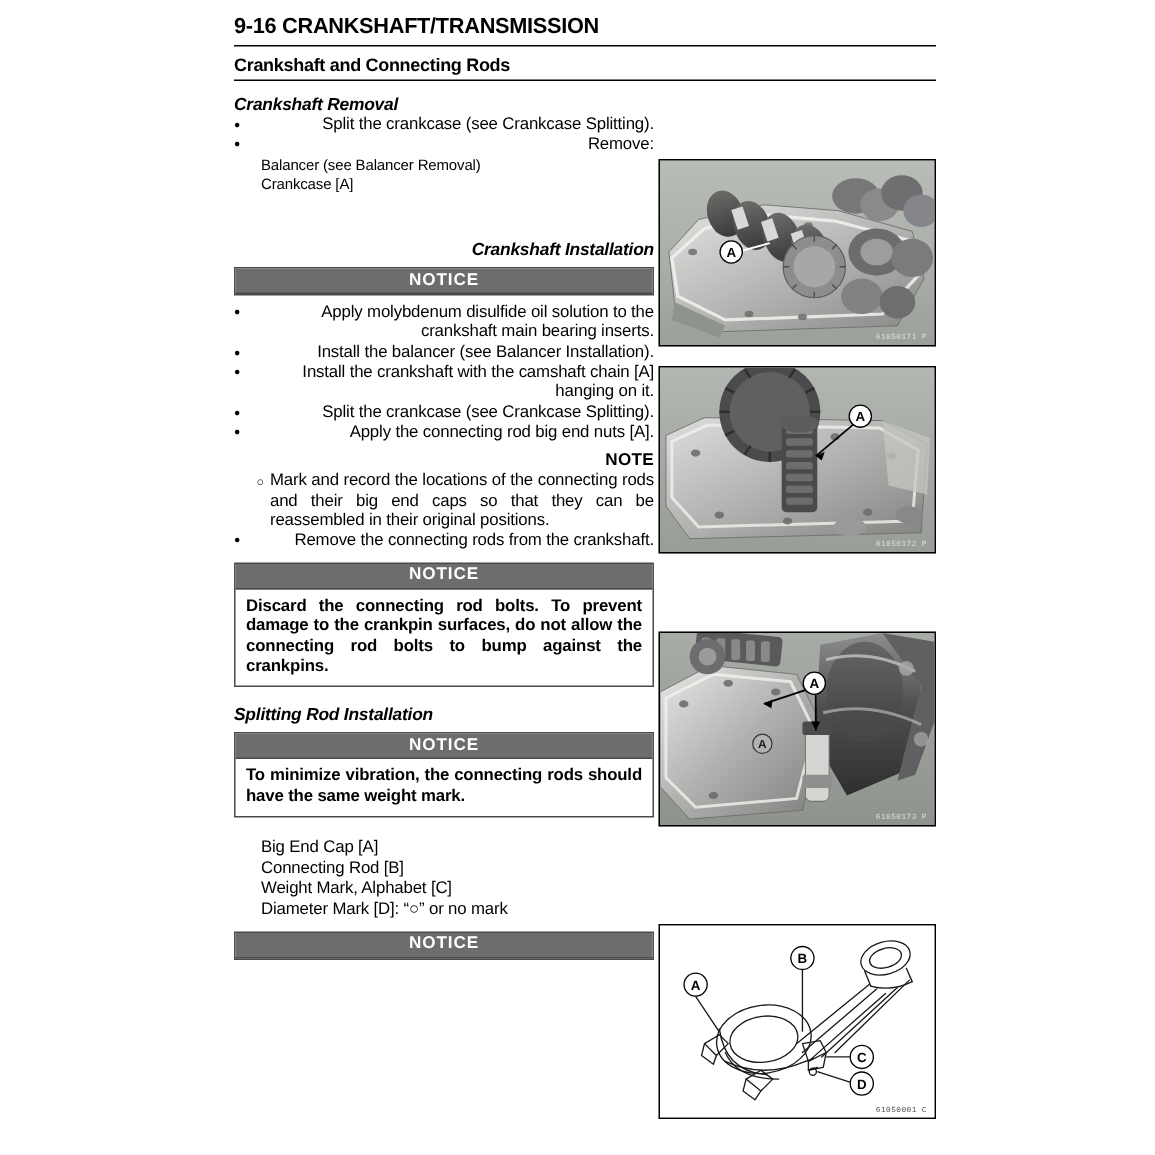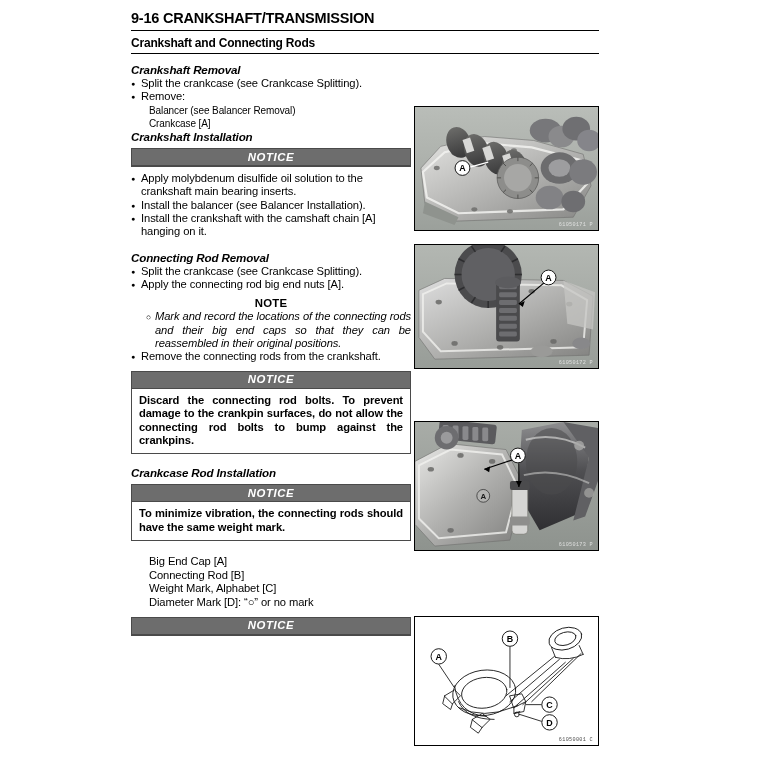--- a/index.html
+++ b/index.html
@@ -10,21 +10,21 @@
   body {
     width: 770px;
     height: 770px;
     font-family: "Liberation Sans", sans-serif;
     color: #000000;
     overflow: hidden;
     position: relative;
   }
   .page {
     position: absolute;
-    left: 131px;
+    left: 156px;
     top: 0;
     width: 468px;
     height: 712px;
   }
 
   
   .page-header {
     font-size: 14.5px;
     font-weight: bold;
     letter-spacing: -0.2px;
@@ -60,20 +60,21 @@
     font-style: italic;
     margin: 0 0 1px 0;
     letter-spacing: -0.15px;
   }
   .spacer-sub { margin-top: 13px; }
 
   ul.bl {
     list-style: none;
     margin: 0;
     padding: 0;
+    text-align: right;
   }
   ul.bl > li {
     font-size: 11.2px;
     line-height: 13.3px;
     position: relative;
     padding-left: 10px;
     margin-bottom: 0px;
     letter-spacing: -0.1px;
   }
   ul.bl > li::before {
@@ -102,45 +103,43 @@
     border: 1px solid #4a4a4a;
     margin: 5px 0 5px 0;
     background: #fff;
   }
   .notice-head {
     background: #6d6d6d;
     color: #ffffff;
     text-align: center;
     font-size: 11.4px;
     font-weight: bold;
-    font-style: italic;
     letter-spacing: 0.6px;
     padding: 1.5px 0 2.5px 0;
     border-bottom: 1px solid #4a4a4a;
   }
   .notice-body {
     padding: 5px 7px 6px 7px;
     font-size: 11.2px;
     font-weight: bold;
     line-height: 13.4px;
     text-align: justify;
     letter-spacing: -0.1px;
   }
 
   
   .note-title {
-    text-align: center;
+    text-align: right;
     font-size: 11.4px;
     font-weight: bold;
     margin-top: 6px;
     letter-spacing: 0.2px;
   }
   .note-body {
     font-size: 11.2px;
-    font-style: italic;
     line-height: 13.4px;
     position: relative;
     padding-left: 24px;
     text-align: justify;
     margin-top: 1px;
     letter-spacing: -0.1px;
   }
   .note-body::before {
     content: "\25CB";
     position: absolute;
@@ -192,46 +191,45 @@
     <div class="col-left">
 
       <h3 class="sub">Crankshaft Removal</h3>
       <ul class="bl">
         <li>Split the crankcase (see Crankcase Splitting).</li>
         <li>Remove:</li>
       </ul>
       <div class="plain">Balancer (see Balancer Removal)</div>
       <div class="plain">Crankcase [A]</div>
 
-      <h3 class="sub spacer-sub" style="">Crankshaft Installation</h3>
+      <h3 class="sub spacer-sub" style="margin-top:30px;text-align:right;">Crankshaft Installation</h3>
       <div class="notice">
         <div class="notice-head">NOTICE</div>
       </div>
       <ul class="bl">
         <li>Apply molybdenum disulfide oil solution to the crankshaft main bearing inserts.</li>
         <li>Install the balancer (see Balancer Installation).</li>
         <li>Install the crankshaft with the camshaft chain [A] hanging on it.</li>
       </ul>
 
-      <h3 class="sub" style="margin-top:12px;">Connecting Rod Removal</h3>
       <ul class="bl">
         <li>Split the crankcase (see Crankcase Splitting).</li>
         <li>Apply the connecting rod big end nuts [A].</li>
       </ul>
       <div class="note-title">NOTE</div>
       <div class="note-body">Mark and record the locations of the connecting rods and their big end caps so that they can be reassembled in their original positions.</div>
       <ul class="bl after-note">
         <li>Remove the connecting rods from the crankshaft.</li>
       </ul>
       <div class="notice" style="margin-top:7px;">
         <div class="notice-head">NOTICE</div>
         <div class="notice-body">Discard the connecting rod bolts. To prevent damage to the crankpin surfaces, do not allow the connecting rod bolts to bump against the crankpins.</div>
       </div>
 
-      <h3 class="sub" style="margin-top:12px;">Crankcase Rod Installation</h3>
+      <h3 class="sub" style="margin-top:12px;">Splitting Rod Installation</h3>
       <div class="notice">
         <div class="notice-head">NOTICE</div>
         <div class="notice-body">To minimize vibration, the connecting rods should have the same weight mark.</div>
       </div>
       <div style="height:9px;"></div>
       <div class="indent-list">Big End Cap [A]</div>
       <div class="indent-list">Connecting Rod [B]</div>
       <div class="indent-list">Weight Mark, Alphabet [C]</div>
       <div class="indent-list">Diameter Mark [D]: “○” or no mark</div>
       <div class="notice" style="margin-top:7px;">

